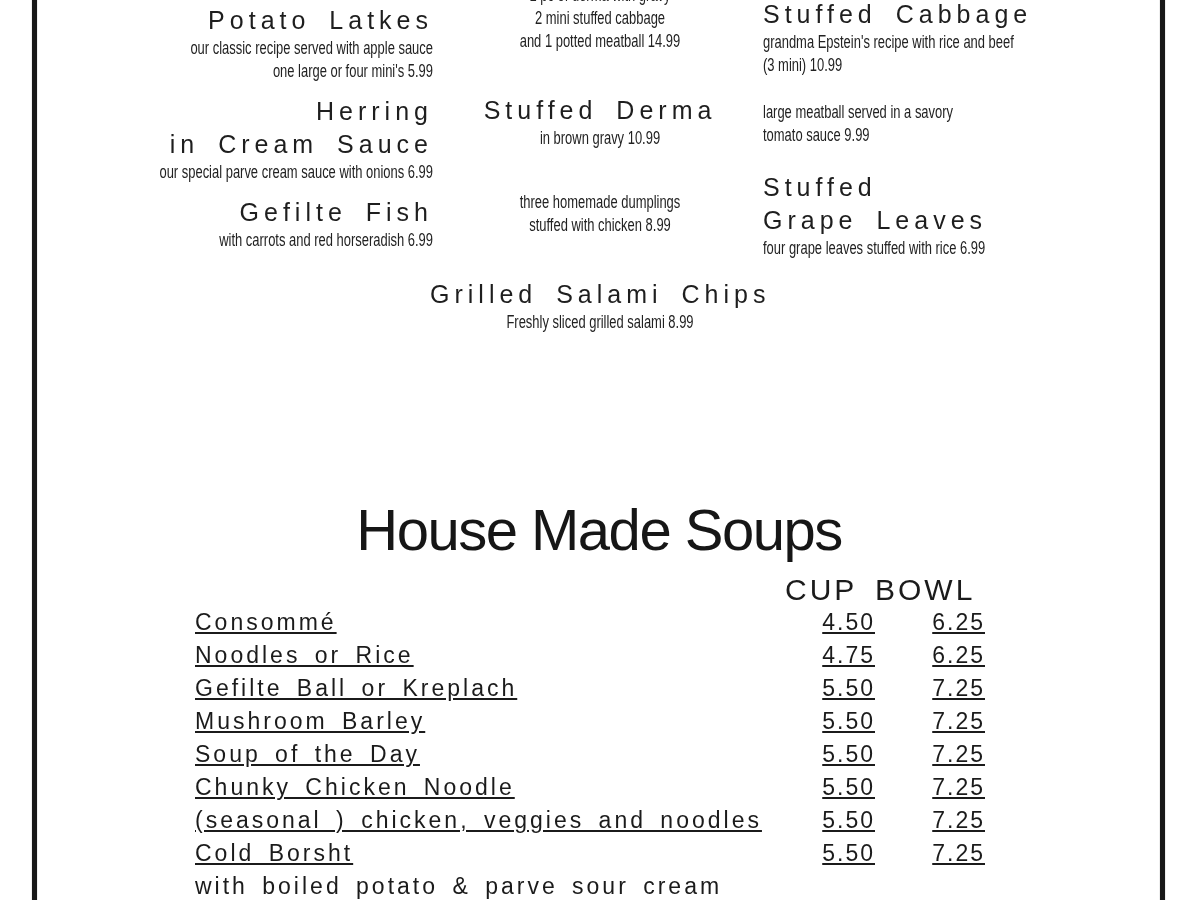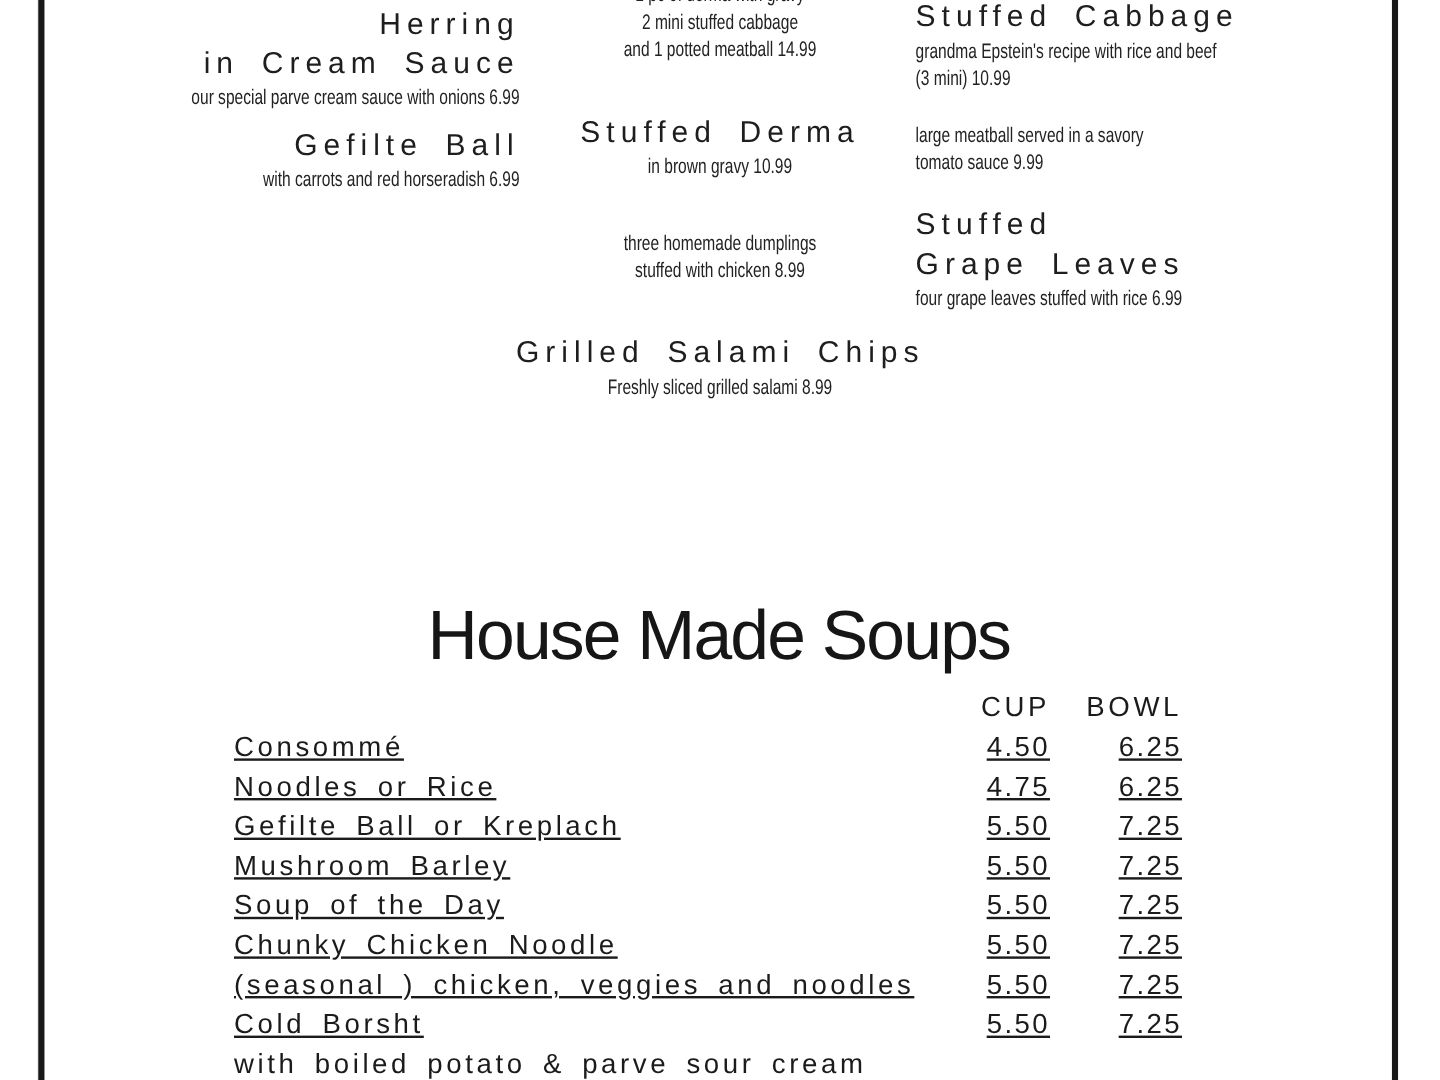--- a/index.html
+++ b/index.html
@@ -91,23 +91,22 @@
   }
   .soup-name {
     font-size: 23px;
     letter-spacing: 3px;
     word-spacing: 5px;
     white-space: pre;
     overflow: visible;
     text-decoration: underline;
   }
   .soup-colhead {
-    font-size: 23px;
+    font-size: 30px;
     letter-spacing: 3px;
-    text-align: right;
   }
   .soup-price {
     font-size: 23px;
     letter-spacing: 2px;
     text-align: right;
     text-decoration: underline;
   }
   .soup-footnote {
     font-size: 23px;
     letter-spacing: 3px;
@@ -122,26 +121,31 @@
 
 <div class="page">
 
   <div class="border-line border-left"></div>
   <div class="border-line border-right"></div>
 
   <section>
 
     <div class="apps-col col-left">
       <div class="menu-item">
+        <h3 class="item-title">Potato Latkes</h3>
+        <p class="item-desc">our classic recipe served with apple sauce
+one large or four mini's 5.99</p>
+      </div>
+      <div class="menu-item">
         <h3 class="item-title">Herring
 in Cream Sauce</h3>
         <p class="item-desc">our special parve cream sauce with onions 6.99</p>
       </div>
       <div class="menu-item">
-        <h3 class="item-title">Gefilte Ball</h3>
+        <h3 class="item-title">Gefilte Fish</h3>
         <p class="item-desc">with carrots and red horseradish 6.99</p>
       </div>
     </div>
 
     <div class="apps-col col-center">
       <div class="menu-item">
 
         <p class="item-desc">1 pc of derma with gravy
 2 mini stuffed cabbage
 and 1 potted meatball 14.99</p>

